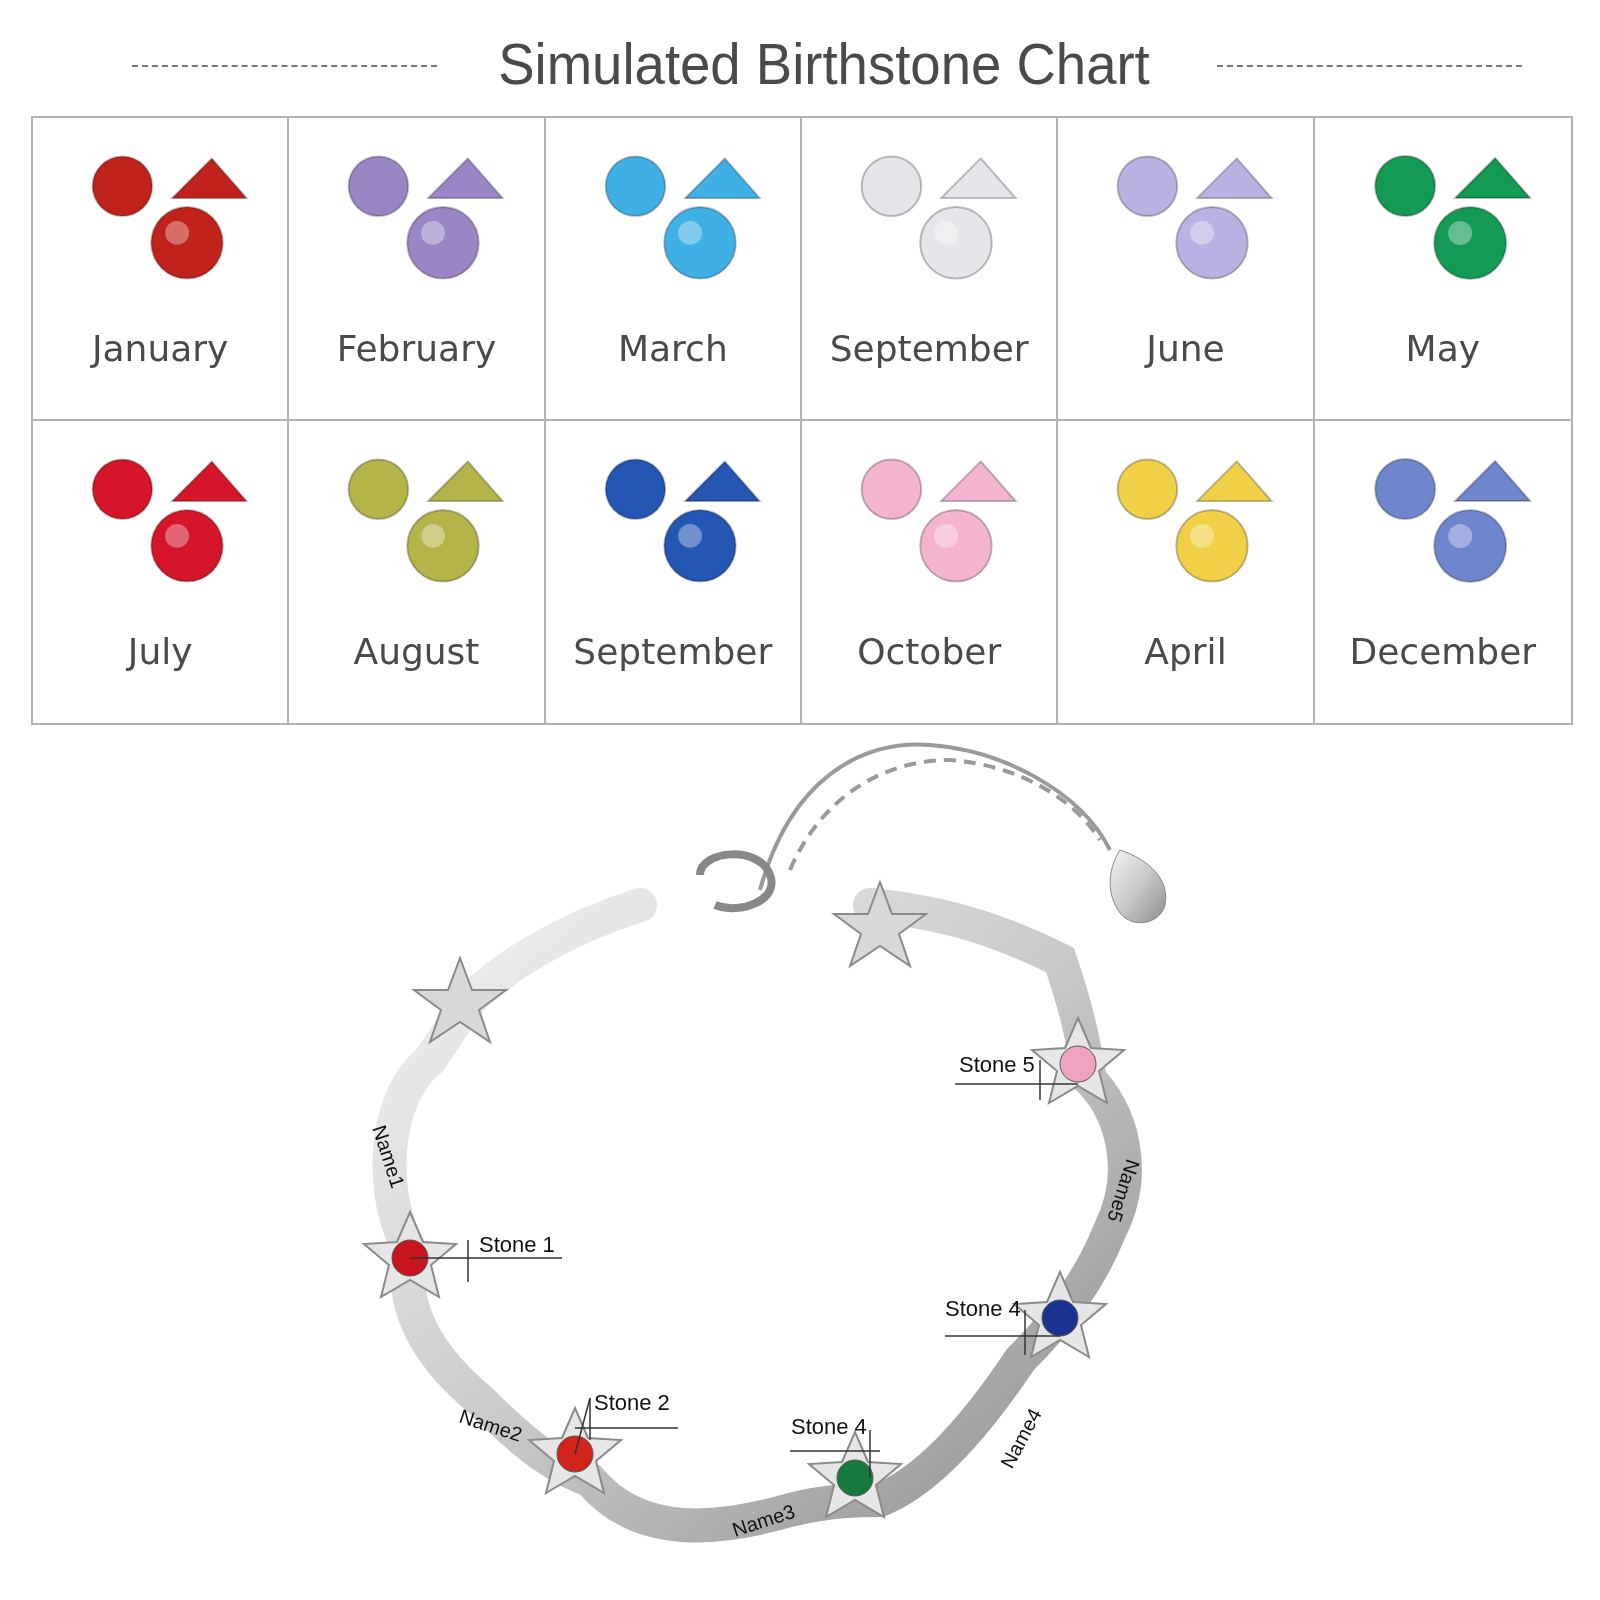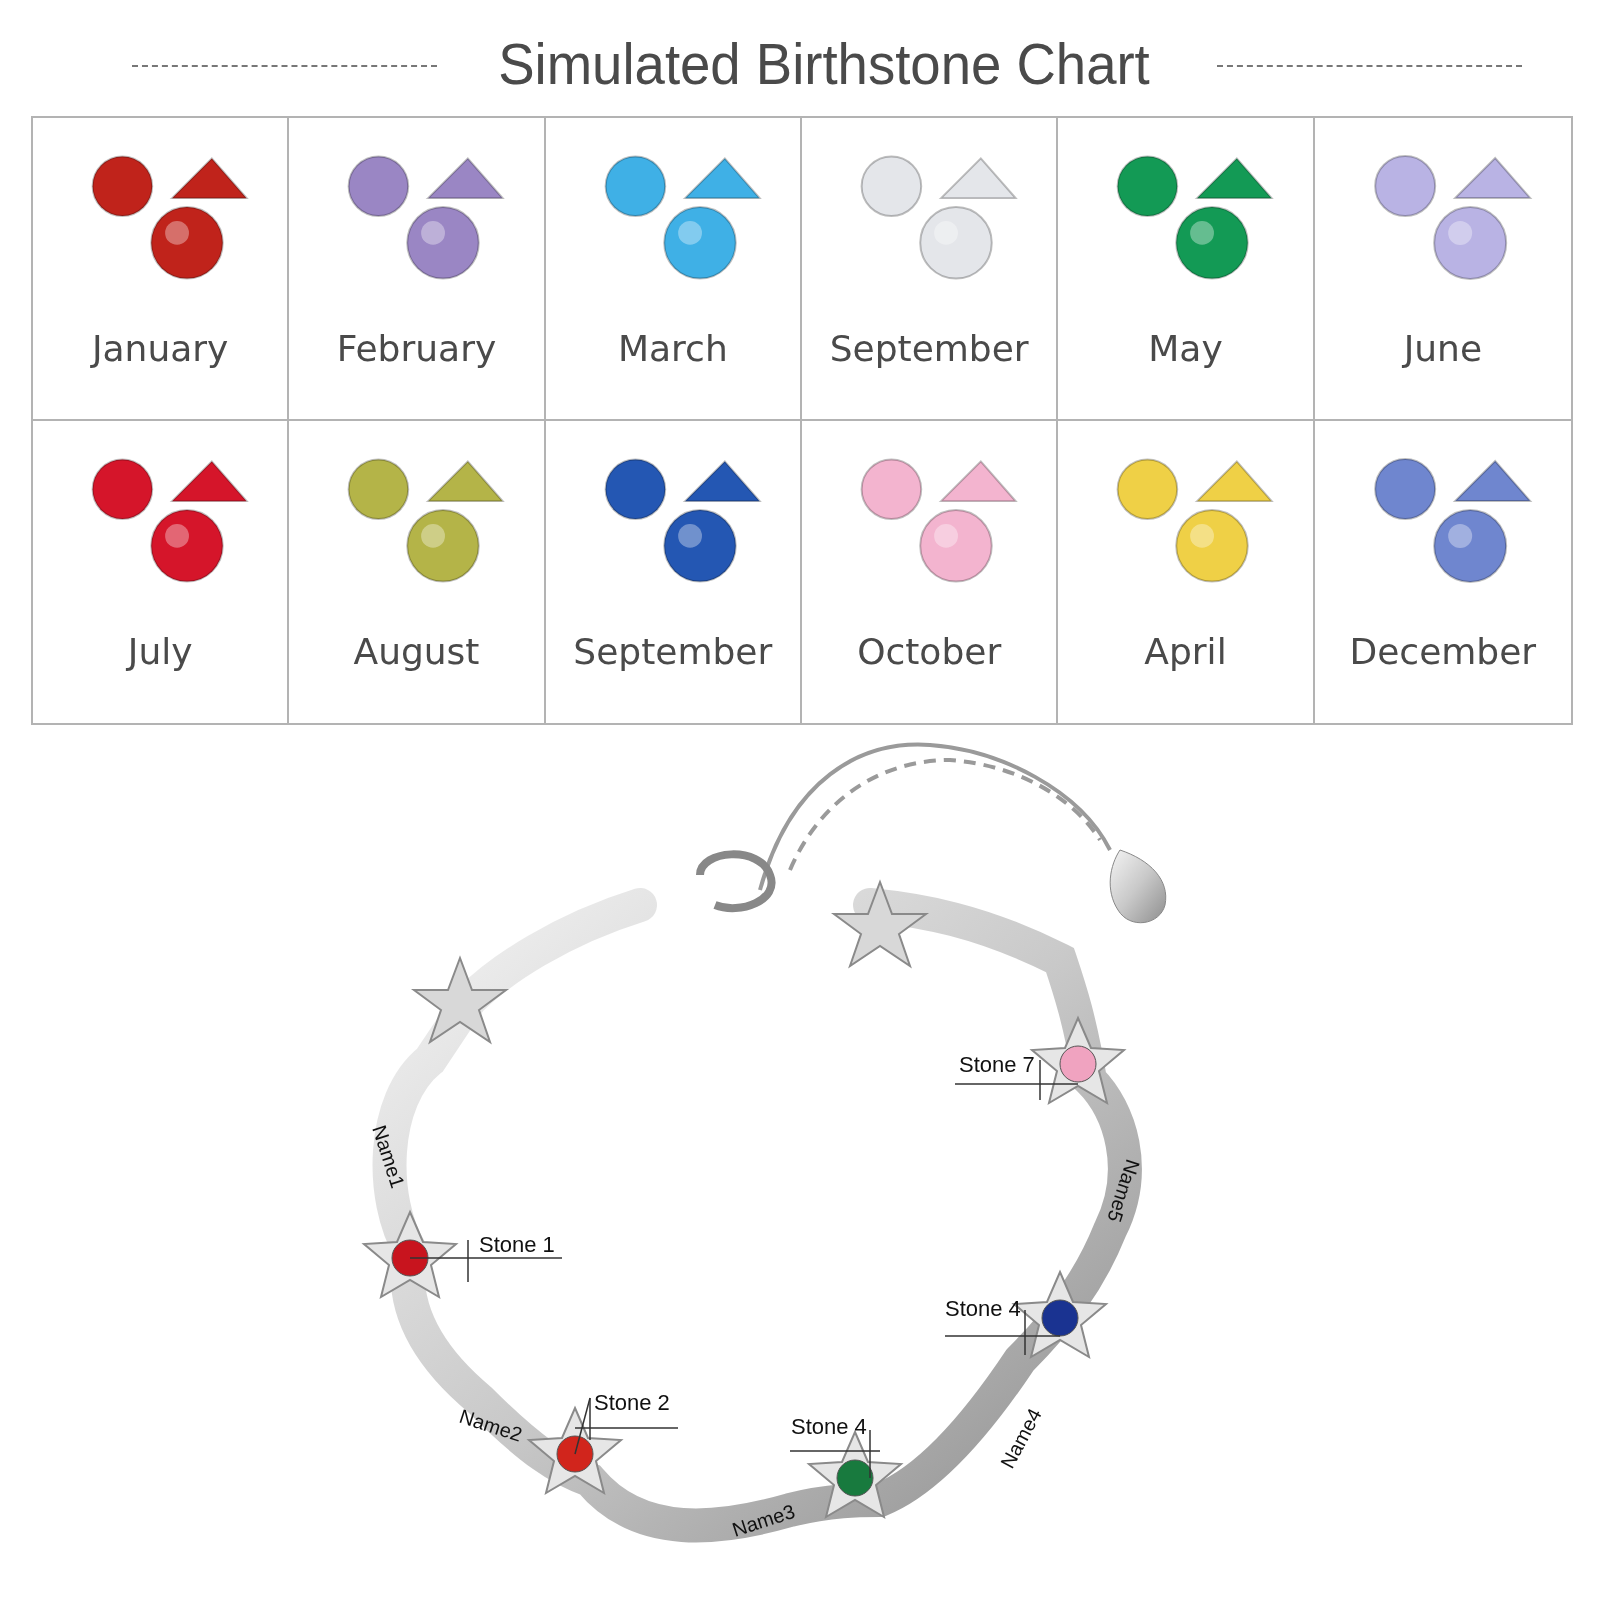--- a/index.html
+++ b/index.html
@@ -59,35 +59,35 @@
       <svg class="gems" viewBox="0 0 256 200">
         <circle cx="90" cy="68" r="30" fill="#e4e6ea" stroke="rgba(0,0,0,0.25)" stroke-width="2"></circle>
         <path d="M140 80 L180 40 L215 80 Z" fill="#e4e6ea" stroke="rgba(0,0,0,0.25)" stroke-width="2"></path>
         <circle cx="155" cy="125" r="36" fill="#e4e6ea" stroke="rgba(0,0,0,0.25)" stroke-width="2"></circle>
         <circle cx="145" cy="115" r="12" fill="rgba(255,255,255,0.35)"></circle>
       </svg>
       <div class="month">September</div>
     </div>
     <div class="cell">
       <svg class="gems" viewBox="0 0 256 200">
+        <circle cx="90" cy="68" r="30" fill="#b9b3e4" stroke="rgba(0,0,0,0.25)" stroke-width="2"></circle>
+        <path d="M140 80 L180 40 L215 80 Z" fill="#b9b3e4" stroke="rgba(0,0,0,0.25)" stroke-width="2"></path>
+        <circle cx="155" cy="125" r="36" fill="#b9b3e4" stroke="rgba(0,0,0,0.25)" stroke-width="2"></circle>
+        <circle cx="145" cy="115" r="12" fill="rgba(255,255,255,0.35)"></circle>
+      </svg>
+      <div class="month">June</div>
+    </div>
+    <div class="cell">
+      <svg class="gems" viewBox="0 0 256 200">
         <circle cx="90" cy="68" r="30" fill="#139a55" stroke="rgba(0,0,0,0.25)" stroke-width="2"></circle>
         <path d="M140 80 L180 40 L215 80 Z" fill="#139a55" stroke="rgba(0,0,0,0.25)" stroke-width="2"></path>
         <circle cx="155" cy="125" r="36" fill="#139a55" stroke="rgba(0,0,0,0.25)" stroke-width="2"></circle>
         <circle cx="145" cy="115" r="12" fill="rgba(255,255,255,0.35)"></circle>
       </svg>
       <div class="month">May</div>
-    </div>
-    <div class="cell">
-      <svg class="gems" viewBox="0 0 256 200">
-        <circle cx="90" cy="68" r="30" fill="#b9b3e4" stroke="rgba(0,0,0,0.25)" stroke-width="2"></circle>
-        <path d="M140 80 L180 40 L215 80 Z" fill="#b9b3e4" stroke="rgba(0,0,0,0.25)" stroke-width="2"></path>
-        <circle cx="155" cy="125" r="36" fill="#b9b3e4" stroke="rgba(0,0,0,0.25)" stroke-width="2"></circle>
-        <circle cx="145" cy="115" r="12" fill="rgba(255,255,255,0.35)"></circle>
-      </svg>
-      <div class="month">June</div>
     </div>
     <div class="cell">
       <svg class="gems" viewBox="0 0 256 200">
         <circle cx="90" cy="68" r="30" fill="#d5152a" stroke="rgba(0,0,0,0.25)" stroke-width="2"></circle>
         <path d="M140 80 L180 40 L215 80 Z" fill="#d5152a" stroke="rgba(0,0,0,0.25)" stroke-width="2"></path>
         <circle cx="155" cy="125" r="36" fill="#d5152a" stroke="rgba(0,0,0,0.25)" stroke-width="2"></circle>
         <circle cx="145" cy="115" r="12" fill="rgba(255,255,255,0.35)"></circle>
       </svg>
       <div class="month">July</div>
     </div>
@@ -194,14 +194,14 @@
       <text id="nm1" transform="translate(458 1422) rotate(18)">Name2</text>
       <text id="nm2" transform="translate(735 1537) rotate(-18)">Name3</text>
       <text id="nm3" transform="translate(1012 1470) rotate(-62)">Name4</text>
       <text id="nm4" transform="translate(1127 1158) rotate(108)">Name5</text>
     </g>
   </svg>
   <div class="callout" style="left:479px;top:502px;">Stone 1</div>
   <div class="callout" style="left:594px;top:660px;">Stone 2</div>
   <div class="callout" style="left:791px;top:684px;">Stone 4</div>
   <div class="callout" style="left:945px;top:566px;">Stone 4</div>
-  <div class="callout" style="left:959px;top:322px;">Stone 7</div>
+  <div class="callout" style="left:959px;top:322px;">Stone 5</div>
 </div>
 
 </body></html>

